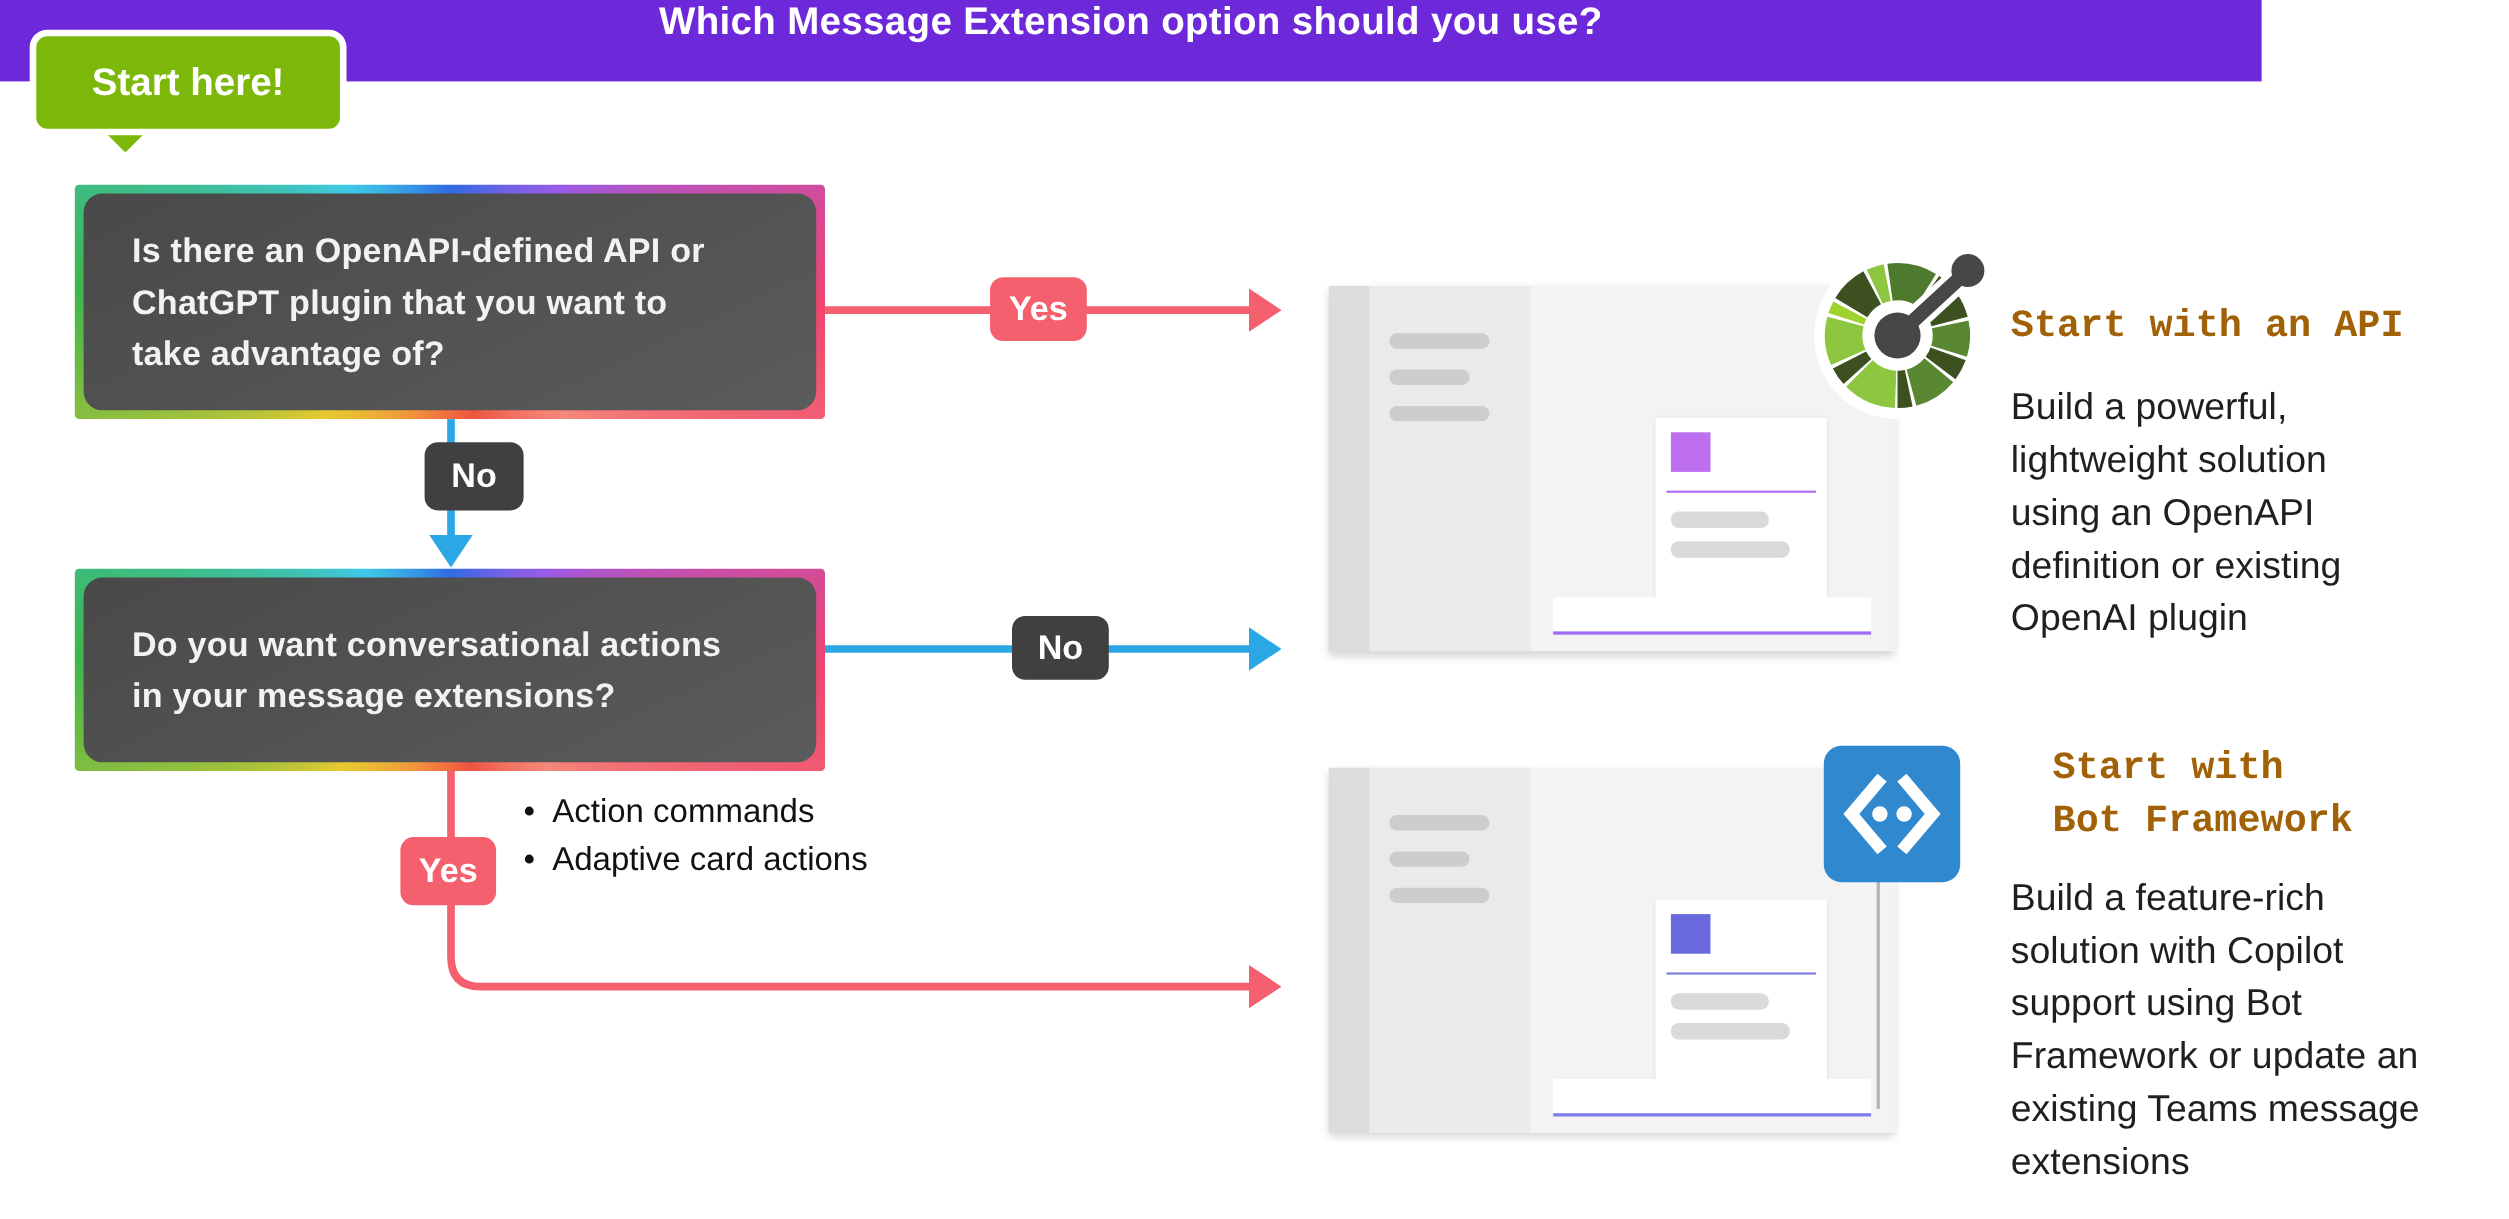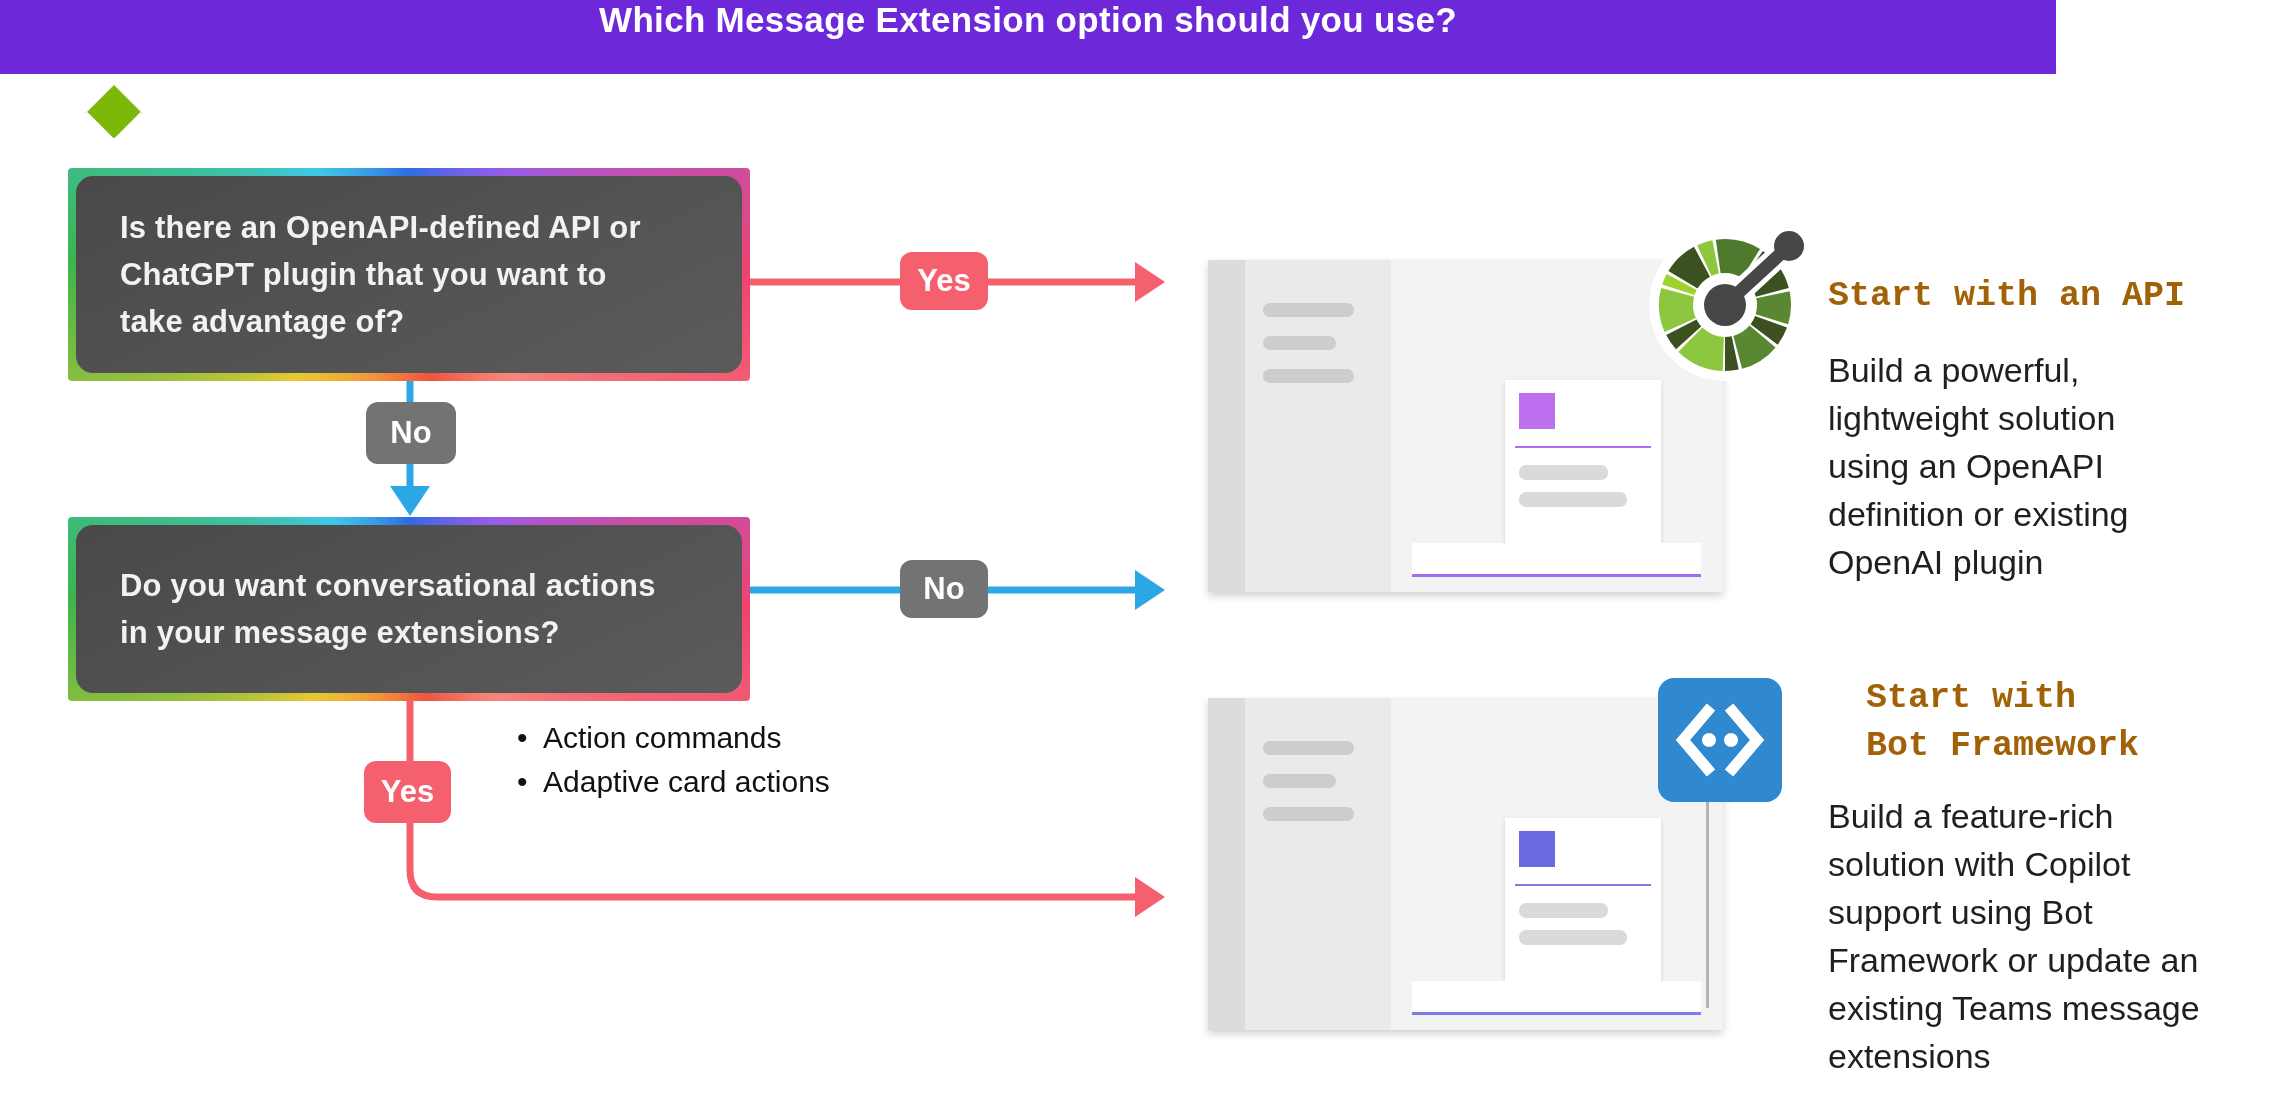--- a/index.html
+++ b/index.html
@@ -32,28 +32,28 @@
   #qbox1{top:168px;height:213px;}
   #qbox2{top:517px;height:184px;}
 
   
   .connectors{position:absolute;left:0;top:0;pointer-events:none;}
 
   
   .badge{position:absolute;border-radius:12px;display:flex;align-items:center;justify-content:center;
          color:#fff;font-size:31px;font-weight:bold;}
   .badge.pink{background:#f5606e;}
-  .badge.blue{background:#737373;}
+  .badge.blue{background:#404040;margin-left:20px;}
   #badge-yes1{left:900px;top:252px;width:88px;height:58px;}
   #badge-no1{left:366px;top:402px;width:90px;height:62px;}
   #badge-no2{left:900px;top:560px;width:88px;height:58px;}
   #badge-yes2{left:364px;top:761px;width:87px;height:62px;}
 
   
-  .details{position:absolute;left:503px;top:716px;margin:0;padding:0;list-style:none;}
+  .details{position:absolute;left:462px;top:716px;margin:0;padding:0;list-style:none;}
   .details li{font-size:30px;line-height:44px;color:#111111;padding-left:40px;position:relative;}
   .details li::before{content:"•";position:absolute;left:14px;color:#111;}
 
   
   .mockcard{position:absolute;left:1208px;width:515px;height:332px;background:#f3f3f3;
             box-shadow:0 4px 8px rgba(0,0,0,.18);}
   #card1{top:260px;}
   #card2{top:698px;}
   .mc-strip{position:absolute;left:0;top:0;width:37px;height:332px;background:#dcdcdc;}
   .mc-side{position:absolute;left:37px;top:0;width:146px;height:332px;background:#eaeaea;}
@@ -108,20 +108,23 @@
         <path d="M0,0 L30,20 L0,40 Z" fill="#2ca7e6"></path>
       </marker>
     </defs>
     <path d="M750,282 H1137" stroke="#f5606e" stroke-width="7" fill="none" marker-end="url(#arrow-pink)"></path>
     <path d="M410,381 V488" stroke="#2ca7e6" stroke-width="7" fill="none" marker-end="url(#arrow-blue)"></path>
     <path d="M750,590 H1137" stroke="#2ca7e6" stroke-width="7" fill="none" marker-end="url(#arrow-blue)"></path>
     <path d="M410,700 V870 Q410,897 437,897 H1137" stroke="#f5606e" stroke-width="7" fill="none" marker-end="url(#arrow-pink)"></path>
   </svg>
 
   <div class="bubble-tail"></div>
+  <div class="bubble">
+    <span>Start here!</span>
+  </div>
 
   <div class="qbox" id="qbox1">
     <div class="qbox-inner">
       <div class="q-text">Is there an OpenAPI-defined API or
 ChatGPT plugin that you want to
 take advantage of?</div>
     </div>
   </div>
 
   <div class="qbox" id="qbox2">

